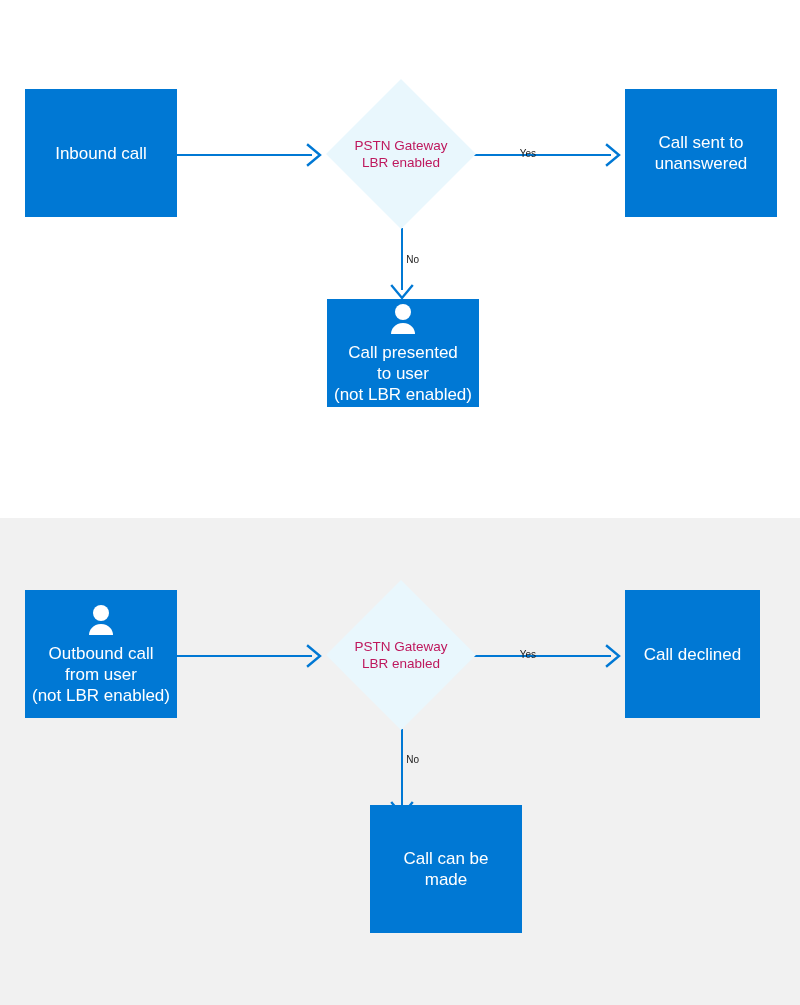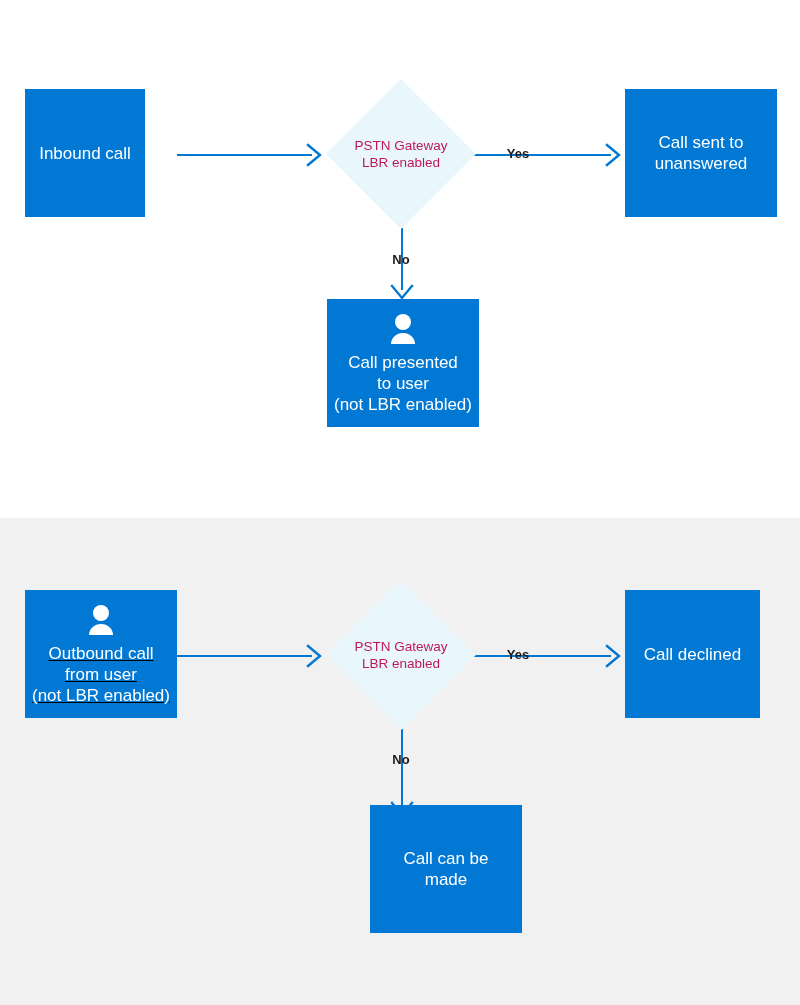--- a/index.html
+++ b/index.html
@@ -80,26 +80,25 @@
     line-height: 17px;
     text-align: center;
     white-space: pre-line;
   }
   .edge {
     position: absolute;
     pointer-events: none;
   }
   .edge-label {
     position: absolute;
-    font-size: 13px;
+    font-size: 10px;
     color: #1a1a1a;
-    text-align: center;
+    text-align: right;
     background: transparent;
     line-height: 14px;
-    font-weight: bold;
   }
   .edge-label.on-gray { color: #1a1a1a; }
 </style>
 </head>
 <body>
 
 <div class="canvas">
 
   <div class="section" id="section-inbound">
 
@@ -113,36 +112,36 @@
       <polyline points="134,12 146,22 134,32" fill="none" stroke="#0078d4" stroke-width="2.4" stroke-linecap="square" stroke-linejoin="miter"></polyline>
     </svg>
     <div class="edge-label" style="left:500px; top:147px; width:36px;">Yes</div>
 
     <svg class="edge" style="left:380px; top:228px; width:44px; height:74px;" viewBox="0 0 44 74">
       <line x1="22" y1="0" x2="22" y2="62" stroke="#0078d4" stroke-width="2"></line>
       <polyline points="12,58 22,70 32,58" fill="none" stroke="#0078d4" stroke-width="2.4" stroke-linecap="square" stroke-linejoin="miter"></polyline>
     </svg>
     <div class="edge-label" style="left:383px; top:253px; width:36px;">No</div>
 
-    <div class="node-box" style="left:25px; top:89px; width:120px; height:128px;">
+    <div class="node-box" style="left:25px; top:89px; width:152px; height:128px;">
       <span class="node-label">Inbound call</span>
     </div>
 
     <div class="diamond-wrap" style="left:348px; top:101px; width:106px; height:106px;">
       <div class="diamond-shape"></div>
       <div class="diamond-text" style="width:160px; left:-27px;">PSTN Gateway
 LBR enabled</div>
     </div>
 
     <div class="node-box" style="left:625px; top:89px; width:152px; height:128px;">
       <span class="node-label">Call sent to
 unanswered</span>
     </div>
 
-    <div class="node-box" style="left:327px; top:299px; width:152px; height:128px;">
+    <div class="node-box" style="left:327px; top:299px; width:152px; height:108px;">
       <svg class="person-icon" width="34" height="34" viewBox="0 0 34 34">
         <circle cx="17" cy="10" r="8" fill="#ffffff"></circle>
         <path d="M17 21 c-8 0 -12 6 -12 11 h24 c0 -5 -4 -11 -12 -11 z" fill="#ffffff"></path>
       </svg>
       <span class="node-label">Call presented
 to user
 (not LBR enabled)</span>
     </div>
 
   </div>
@@ -159,21 +158,21 @@
       <polyline points="134,12 146,22 134,32" fill="none" stroke="#0078d4" stroke-width="2.4" stroke-linecap="square" stroke-linejoin="miter"></polyline>
     </svg>
     <div class="edge-label on-gray" style="left:500px; top:130px; width:36px;">Yes</div>
 
     <svg class="edge" style="left:380px; top:211px; width:44px; height:90px;" viewBox="0 0 44 90">
       <line x1="22" y1="0" x2="22" y2="78" stroke="#0078d4" stroke-width="2"></line>
       <polyline points="12,74 22,86 32,74" fill="none" stroke="#0078d4" stroke-width="2.4" stroke-linecap="square" stroke-linejoin="miter"></polyline>
     </svg>
     <div class="edge-label on-gray" style="left:383px; top:235px; width:36px;">No</div>
 
-    <div class="node-box" style="left:25px; top:72px; width:152px; height:128px;text-decoration:underline;">
+    <div class="node-box" style="left:25px; top:72px; width:152px; height:128px;">
       <svg class="person-icon" width="34" height="34" viewBox="0 0 34 34">
         <circle cx="17" cy="10" r="8" fill="#ffffff"></circle>
         <path d="M17 21 c-8 0 -12 6 -12 11 h24 c0 -5 -4 -11 -12 -11 z" fill="#ffffff"></path>
       </svg>
       <span class="node-label">Outbound call
 from user
 (not LBR enabled)</span>
     </div>
 
     <div class="diamond-wrap" style="left:348px; top:84px; width:106px; height:106px;">

